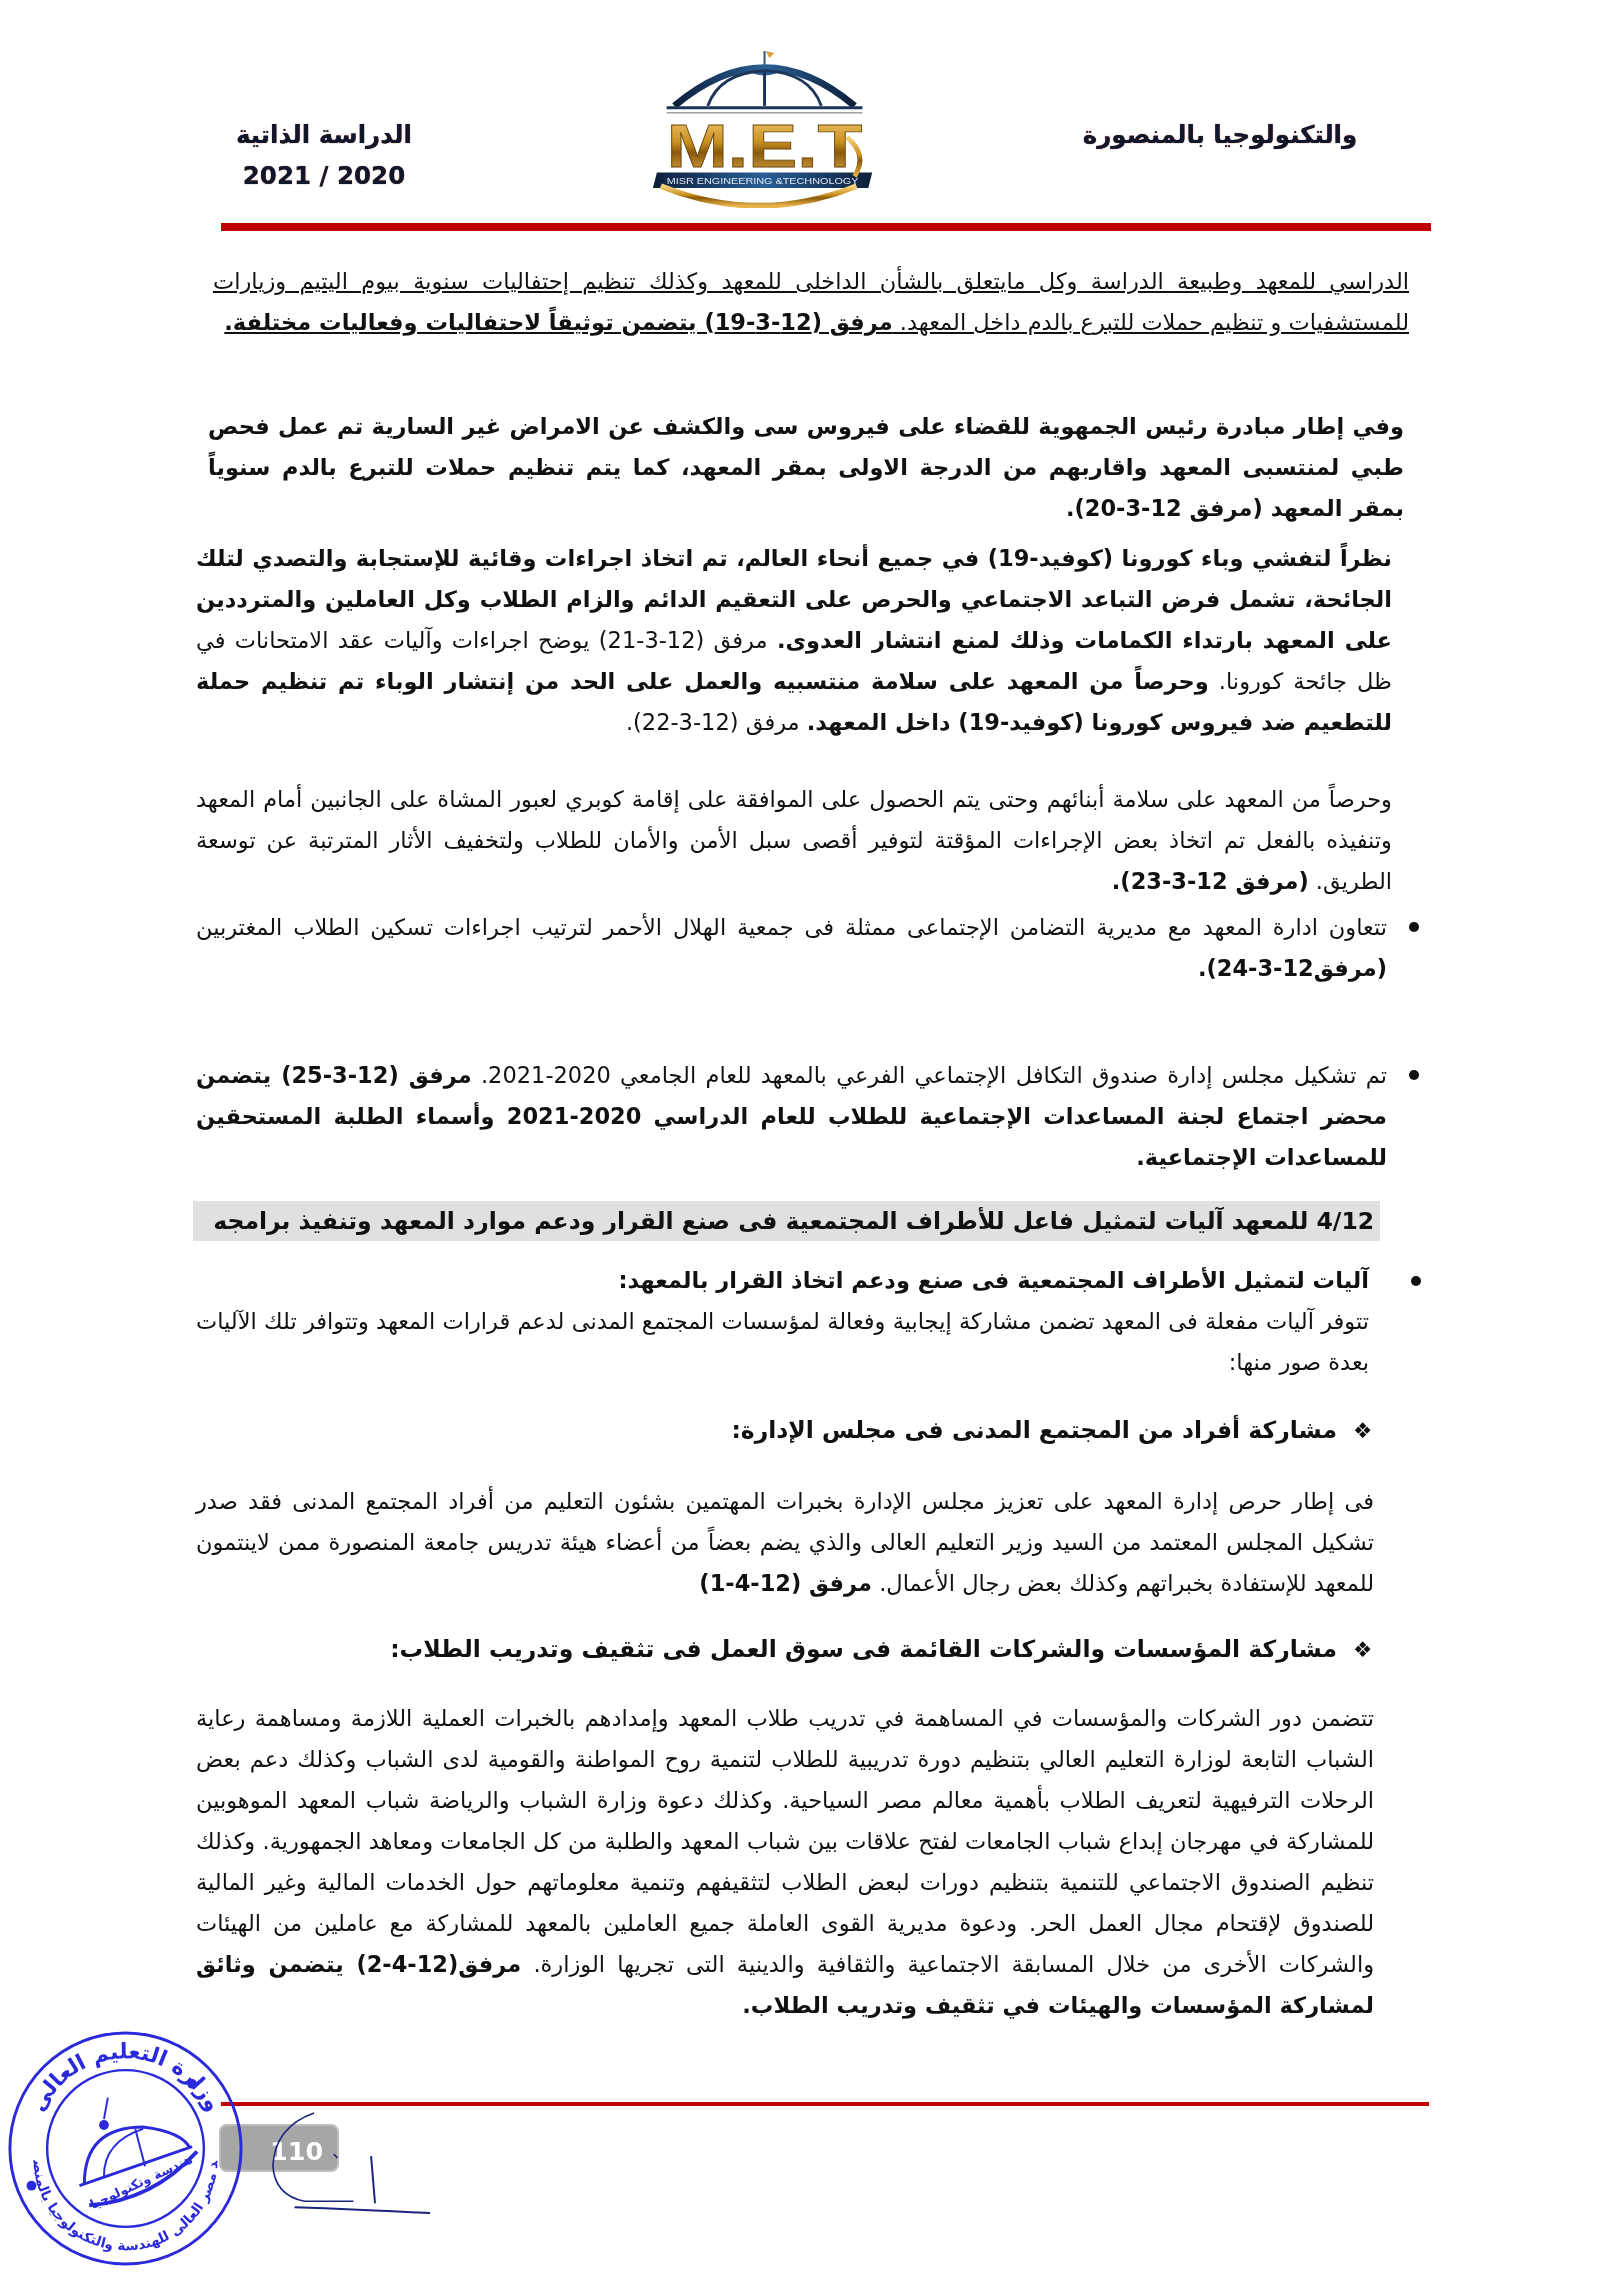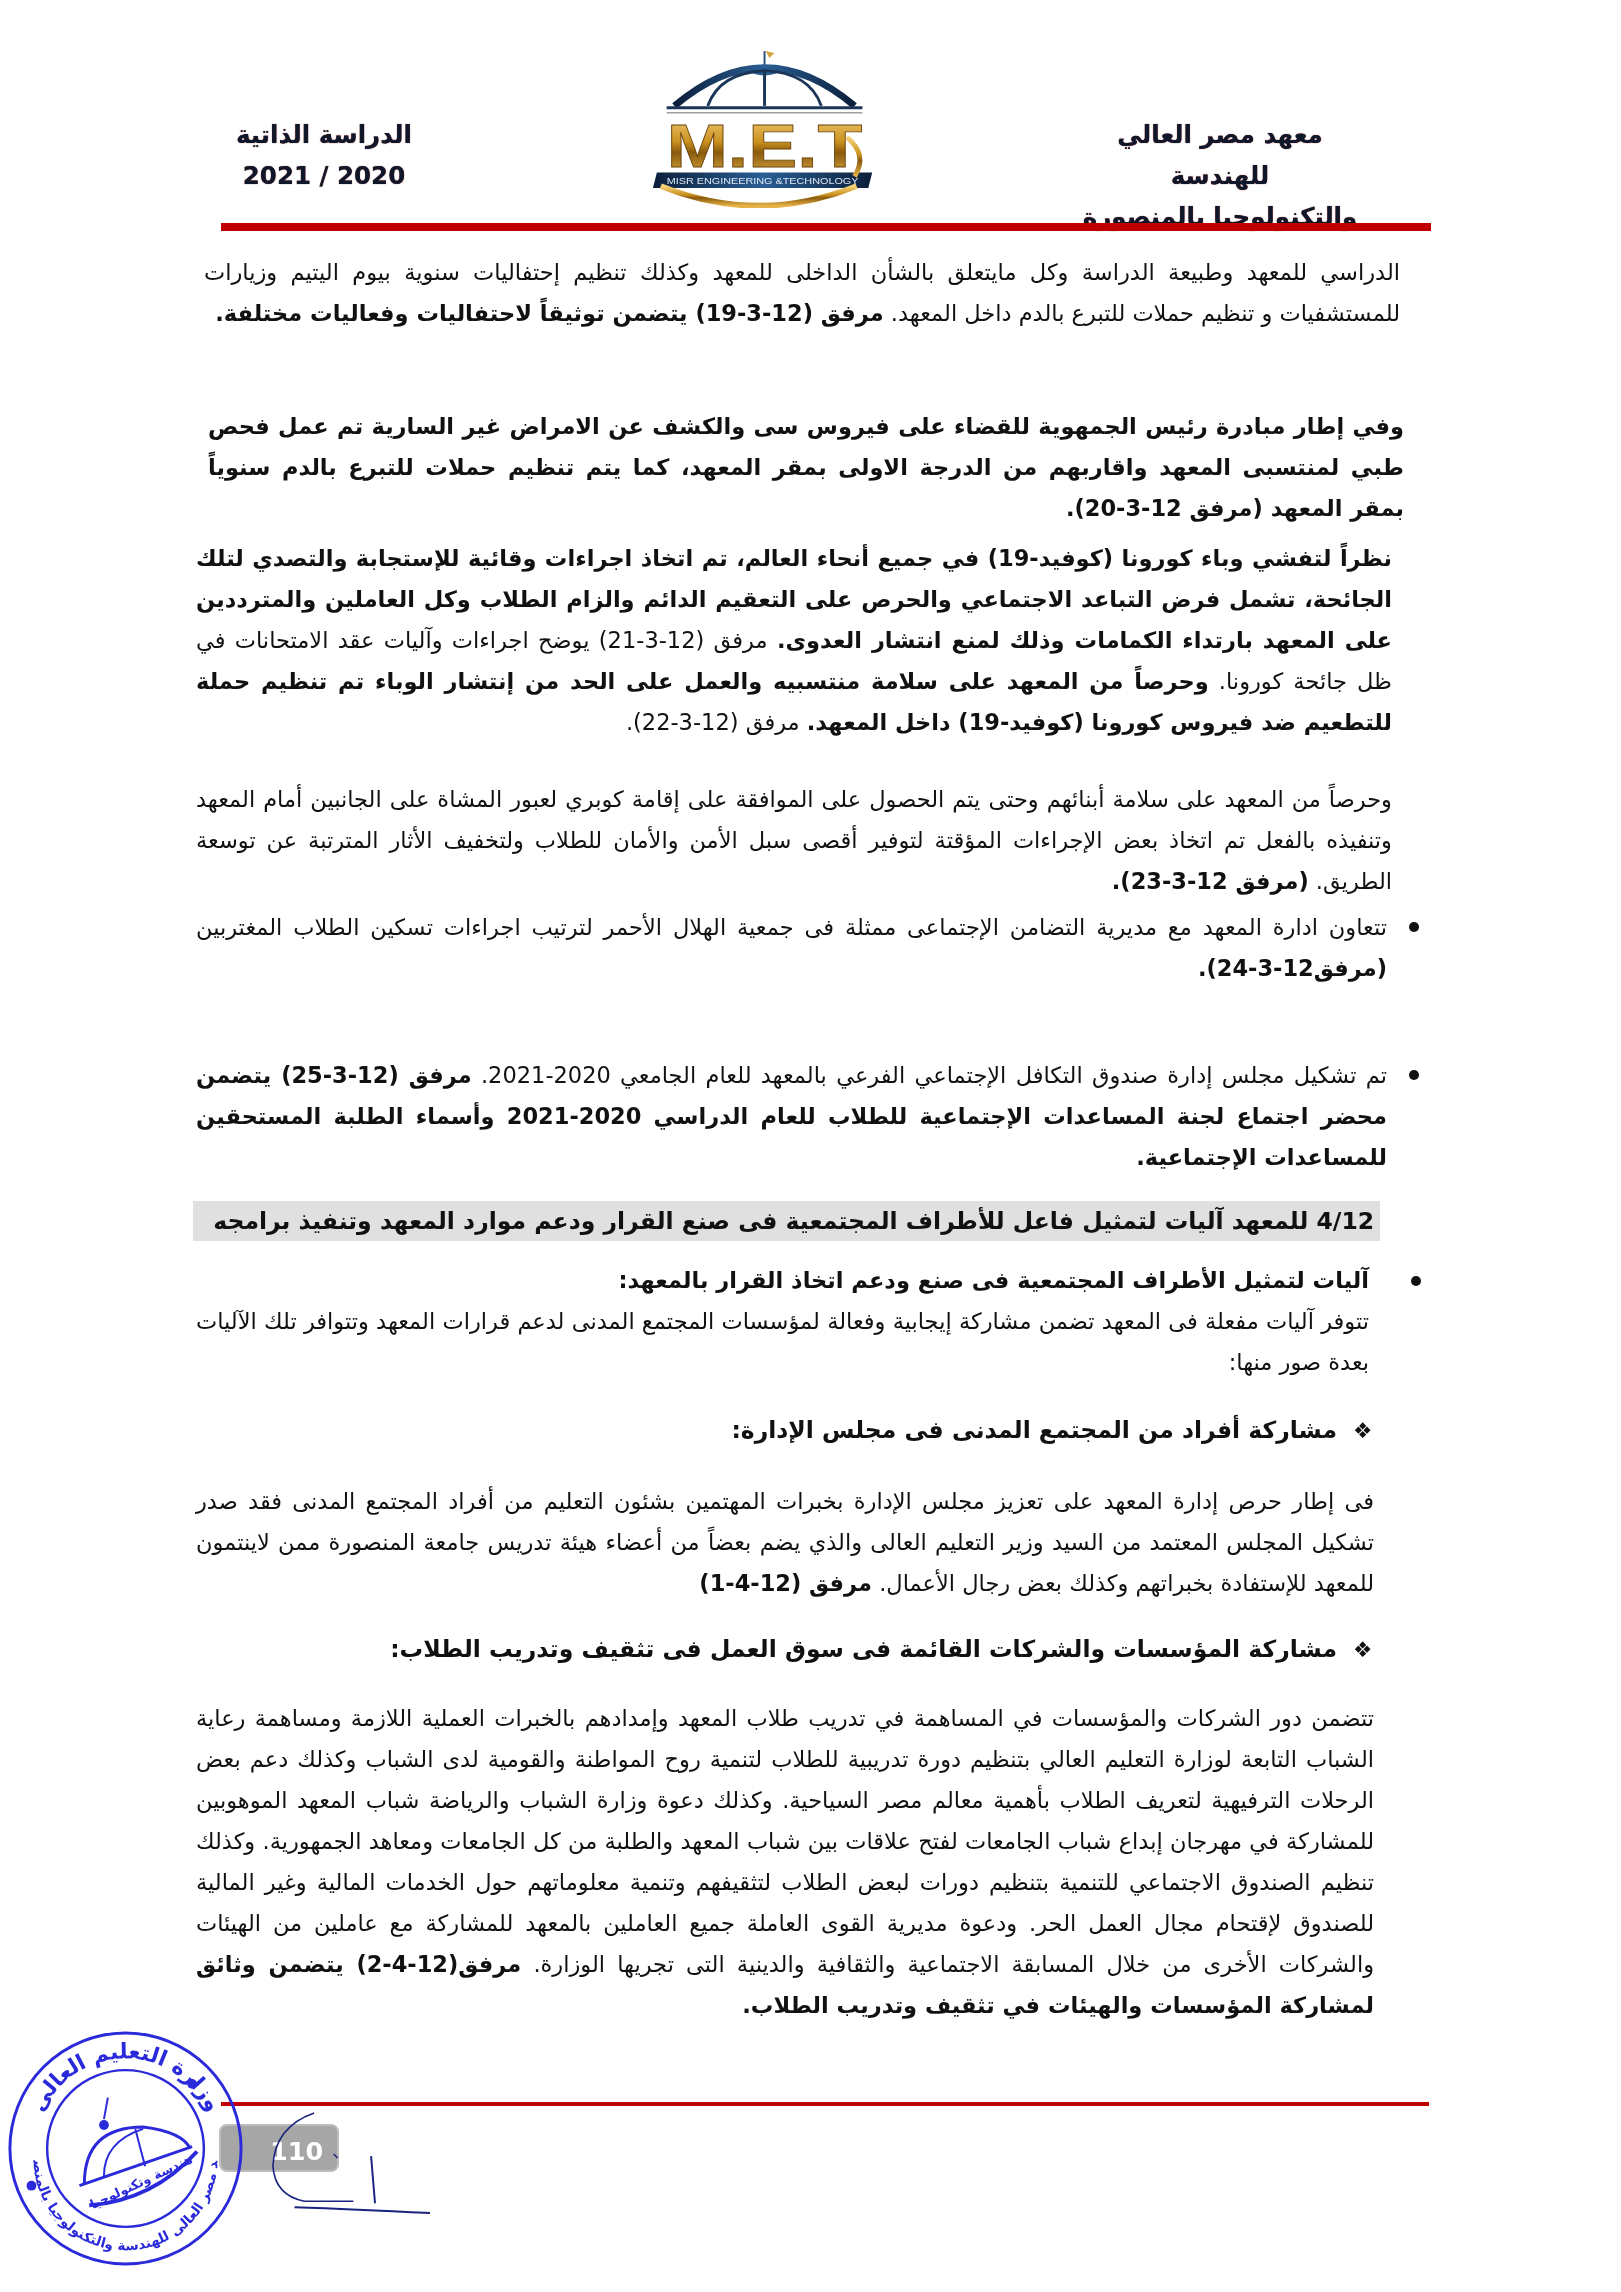--- a/index.html
+++ b/index.html
@@ -16,21 +16,20 @@
   .diamond { position:absolute; font-size:21.6px; line-height:21.6px; }
   .gray-bar { position:absolute; background:#e0e0e0; }
   .section-head { font-weight:bold; font-size:23.5px; line-height:40px; direction:rtl; text-align:right; white-space:nowrap; }
   .pn-box { position:absolute; border:2px solid #bdbdbd; border-radius:7.8px; background:#a6a6a6; box-sizing:border-box; }
   .pn-text { color:#fff; font-weight:bold; font-size:25.5px; }
 </style>
 </head>
 <body>
 
 <div class="abs hdr-title" style="left:1073px; top:114px; width:294px;">
-  <div>معهد مصر العالي للهندسة</div>
   <div>والتكنولوجيا بالمنصورة</div>
 </div>
 
 <div class="abs hdr-title" style="left:231px; top:114px; width:186px;">
   <div>الدراسة الذاتية</div>
   <div style="direction:ltr;">2021 / 2020</div>
 </div>
 
 <div class="abs" style="left:651px; top:39px; width:231px; height:169px;">
   <svg width="231" height="169" viewBox="0 0 236 172">
@@ -63,21 +62,21 @@
     <path d="M6 136 L226 136 L222 152 L2 152 Z" fill="url(#blue)"></path>
     <text x="114" y="148" text-anchor="middle" font-family="Liberation Sans, sans-serif" font-size="9" fill="#dfe8f5" textLength="196" lengthAdjust="spacingAndGlyphs">MISR ENGINEERING &amp;TECHNOLOGY</text>
 
     <path d="M10 150 Q110 190 210 150" fill="none" stroke="url(#gold)" stroke-width="6"></path>
     <path d="M200 100 Q222 118 208 140" fill="none" stroke="url(#gold)" stroke-width="5"></path>
   </svg>
 </div>
 
 <div class="abs red-rule" style="left:221px; top:223px; width:1210px; height:7.8px;"></div>
 
-<p class="para" style="top:244px; margin:8px;">
+<p class="para" style="top:244px; margin:17px;text-decoration:underline;">
   <span>الدراسي للمعهد وطبيعة الدراسة وكل مايتعلق بالشأن الداخلى للمعهد وكذلك تنظيم إحتفاليات سنوية بيوم اليتيم وزيارات للمستشفيات و تنظيم حملات للتبرع بالدم داخل المعهد. </span><b>مرفق (12-3-19) يتضمن توثيقاً لاحتفاليات وفعاليات مختلفة.</b>
 </p>
 
 <p class="para b" style="top:394px; margin:12px;">
   <span>وفي إطار مبادرة رئيس الجمهوية للقضاء على فيروس سى والكشف عن الامراض غير السارية تم عمل فحص طبي لمنتسبى المعهد واقاربهم من الدرجة الاولى بمقر المعهد، كما يتم تنظيم حملات للتبرع بالدم سنوياً بمقر المعهد (مرفق 12-3-20).</span>
 </p>
 
 <p class="para" style="top:538px; margin:0;">
   <b>نظراً لتفشي وباء كورونا (كوفيد-19) في جميع أنحاء العالم، تم اتخاذ اجراءات وقائية للإستجابة والتصدي لتلك الجائحة، تشمل فرض التباعد الاجتماعي والحرص على التعقيم الدائم والزام الطلاب وكل العاملين والمترددين على المعهد بارتداء الكمامات وذلك لمنع انتشار العدوى.</b><span> مرفق (12-3-21) يوضح اجراءات وآليات عقد الامتحانات في ظل جائحة كورونا. </span><b>وحرصاً من المعهد على سلامة منتسبيه والعمل على الحد من إنتشار الوباء تم تنظيم حملة للتطعيم ضد فيروس كورونا (كوفيد-19) داخل المعهد.</b><span> مرفق (12-3-22).</span>
 </p>

